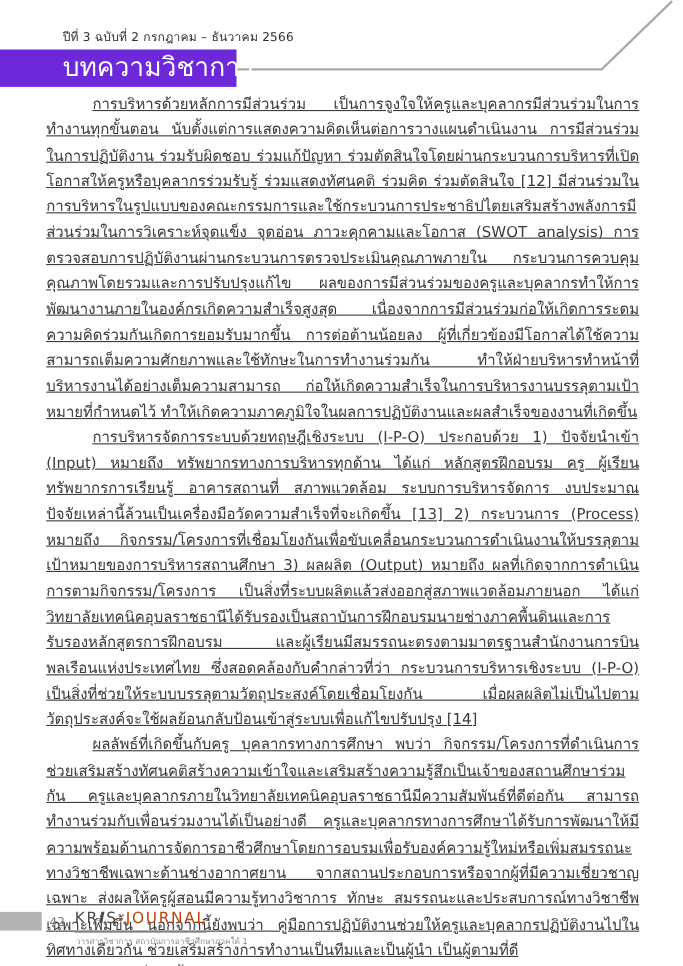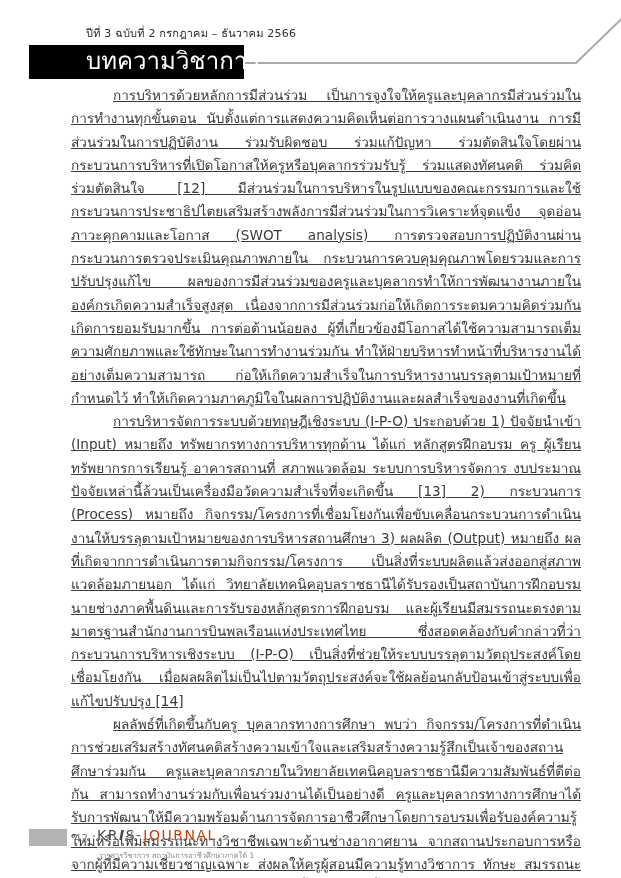--- a/index.html
+++ b/index.html
@@ -1,29 +1,29 @@
 <!DOCTYPE html>
 <html lang="th"><head>
 <meta charset="utf-8">
 <style>
   * { margin: 0; padding: 0; box-sizing: border-box; }
   html, body { width: 621px; height: 878px; background: #ffffff; }
   body { font-family: "DejaVu Sans", "Liberation Sans", sans-serif; position: relative; overflow: hidden; }
 
-  .page { position: absolute; inset: 0; background: #ffffff; margin-left: 29px; }
+  .page { position: absolute; inset: 0; background: #ffffff; }
 
   
   .issue-line {
     position: absolute; top: 24px; left: 57px;
     font-size: 11px; color: #2e2e2e; letter-spacing: 0.2px;
   }
   .banner {
     position: absolute; top: 45px; left: 0;
     width: 215px; height: 34px;
-    background: #000000;
+    background: #6d28d9;
     display: flex; align-items: center;
     padding-left: 57px;
   }
   .banner-title {
     color: #ffffff; font-size: 24px; line-height: 1;
     white-space: nowrap; padding-bottom: 3px;
   }
   .deco-line { position: absolute; top: 0; left: 0; width: 621px; height: 80px; pointer-events: none; }
 
   

